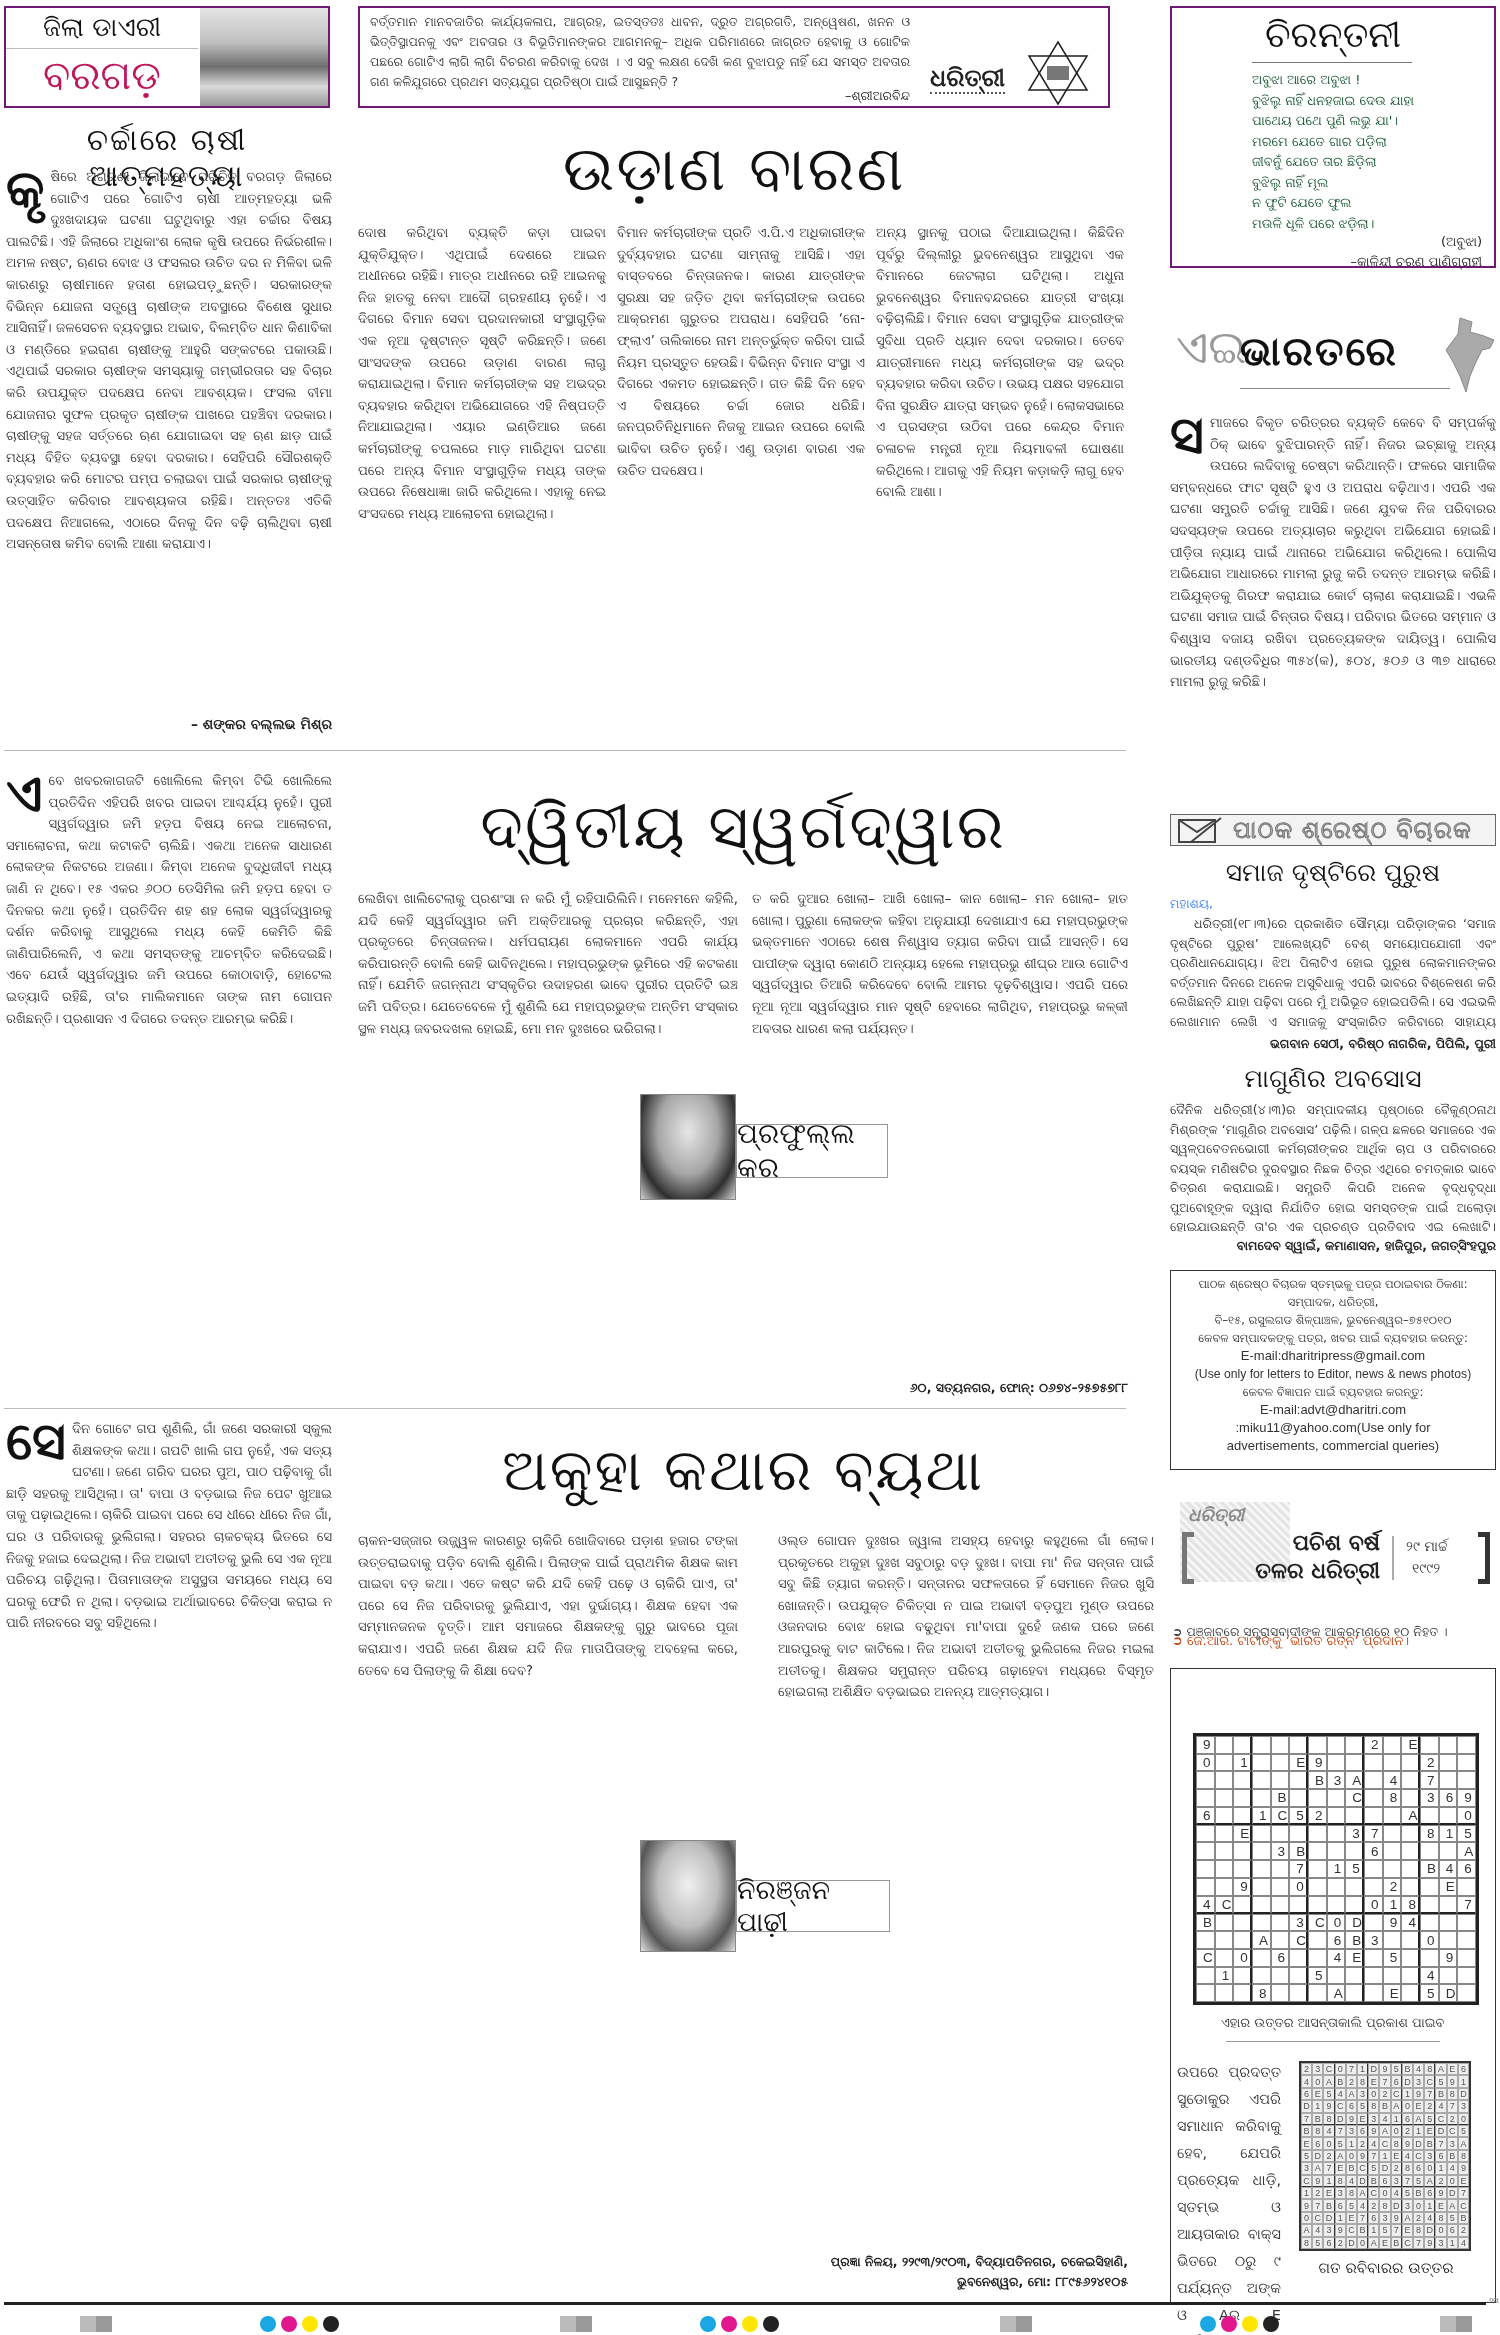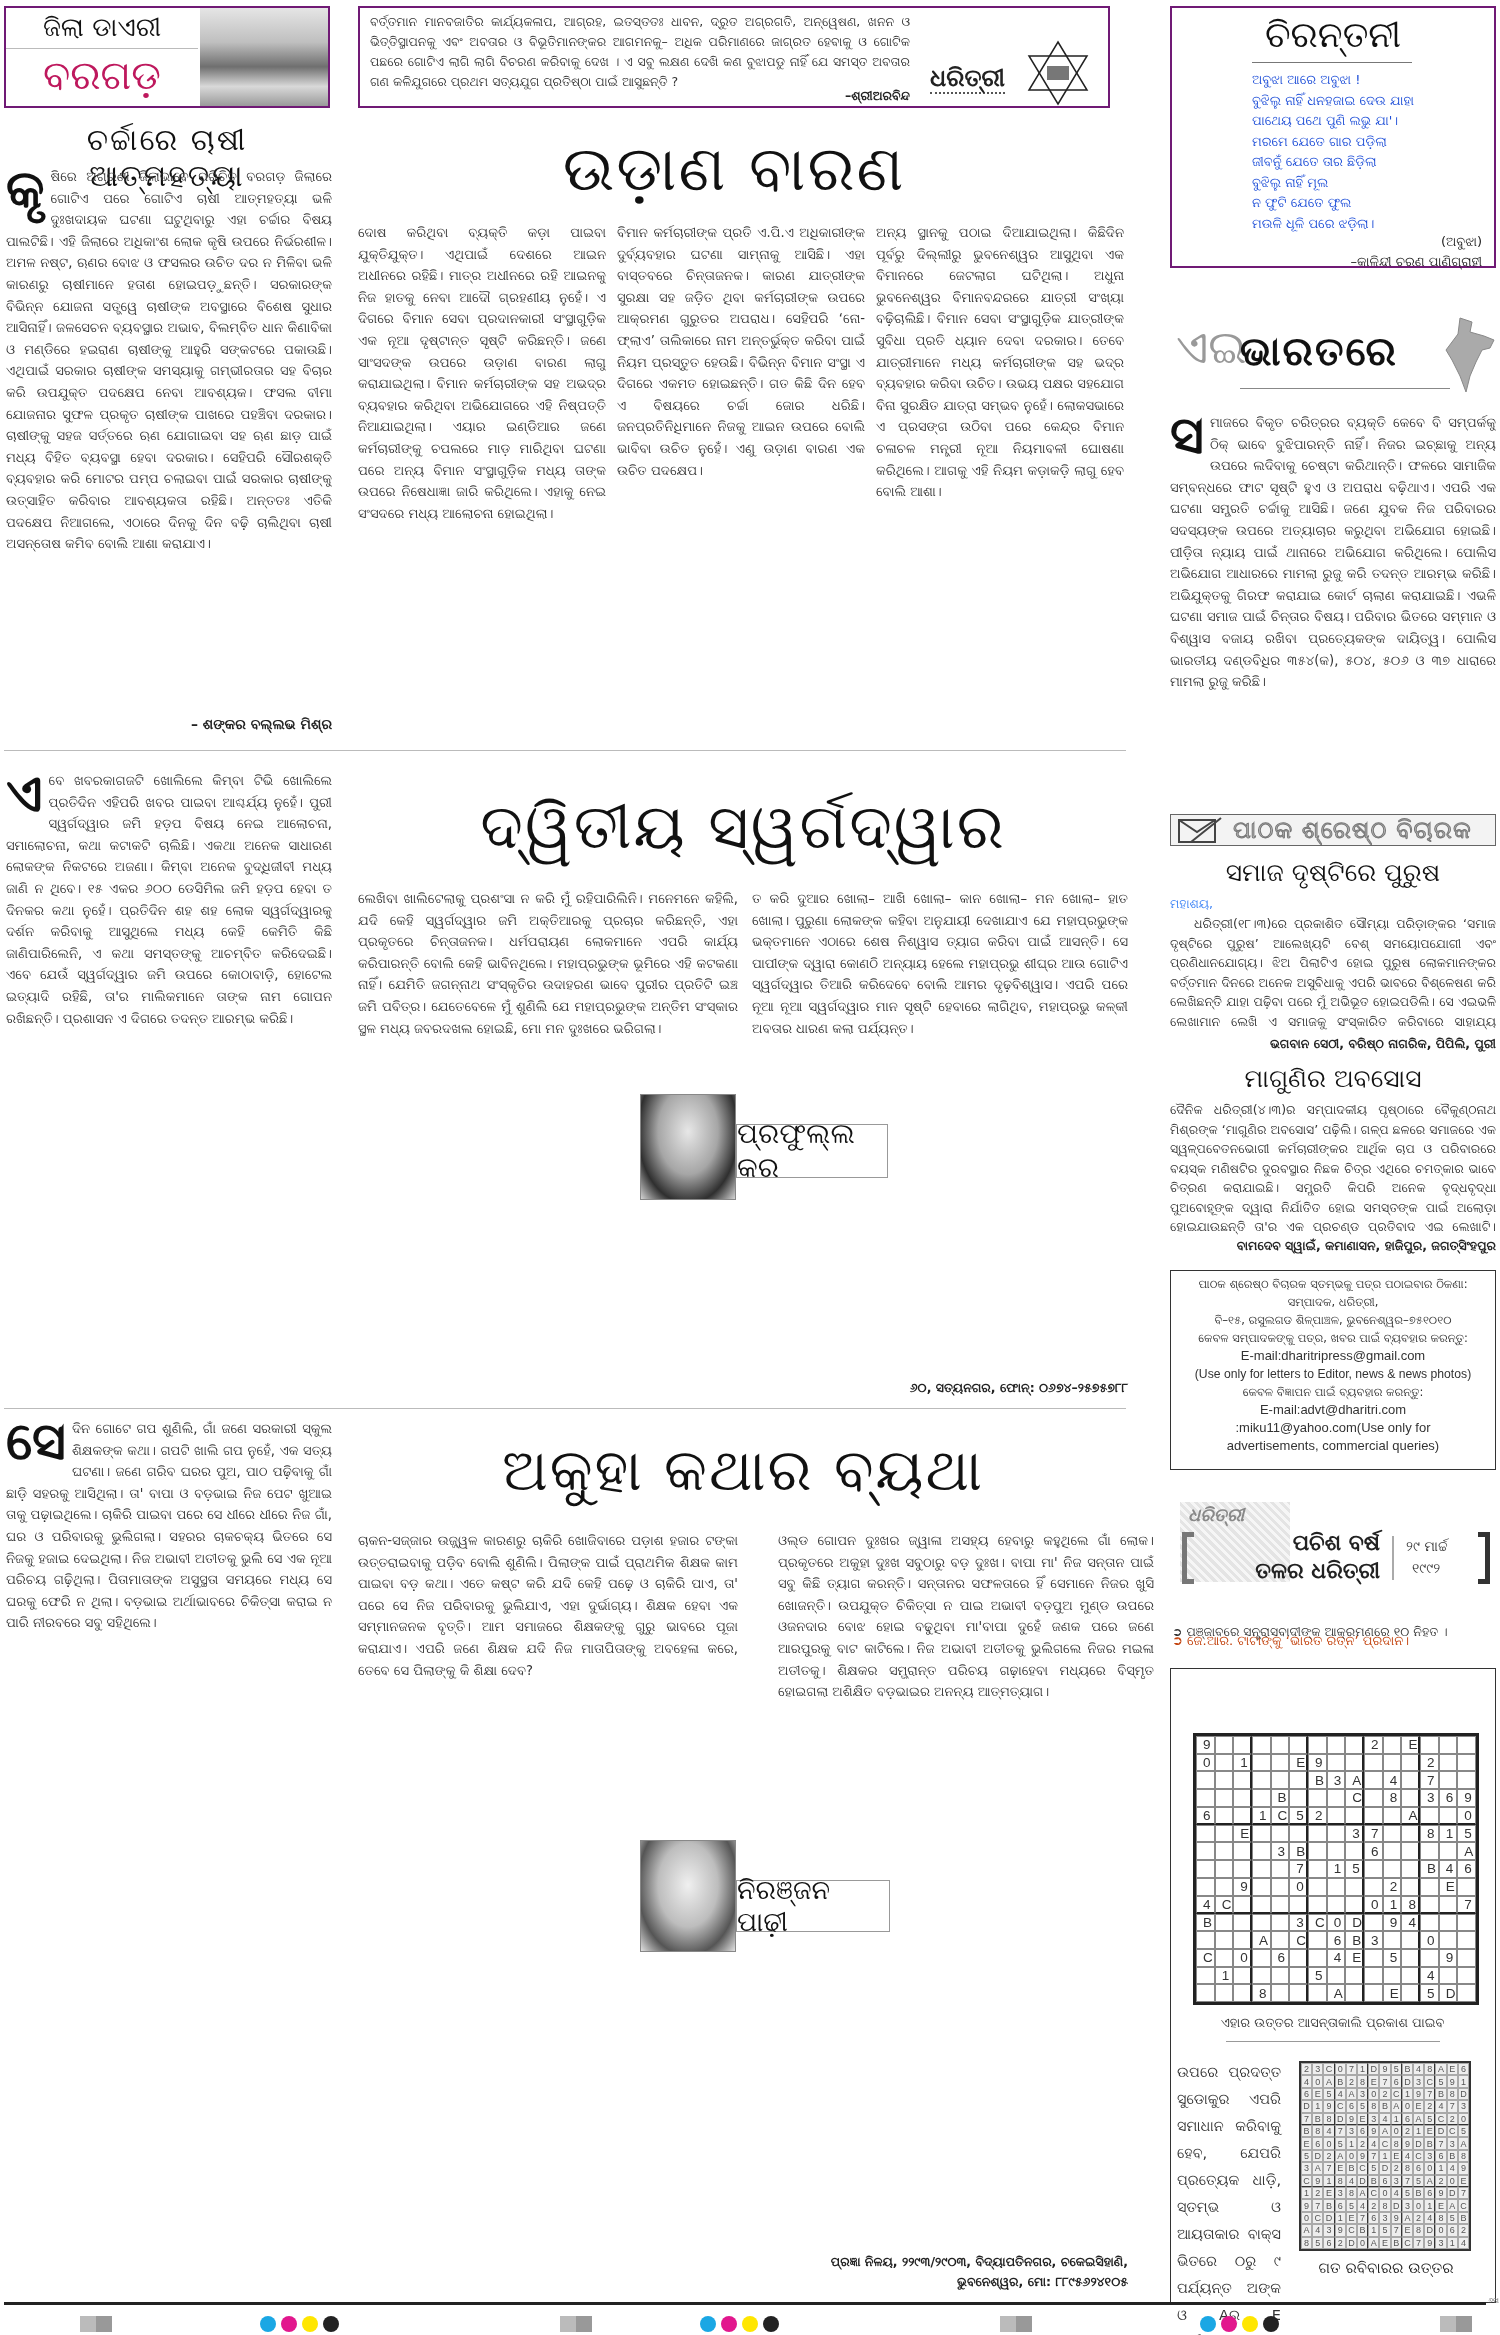--- a/index.html
+++ b/index.html
@@ -32,21 +32,21 @@
   <div class="photo" style="left:194px;top:0;width:128px;height:98px;background:linear-gradient(180deg,#e5e5e5 0%,#bfbfbf 35%,#6f6f6f 60%,#d9d9d9 80%,#9a9a9a 100%);border:none"></div>
 </div>
 <div class="headline" style="position:absolute;left:4px;top:122px;width:326px;font-size:30px">ଚର୍ଚ୍ଚାରେ ଚାଷୀ ଆତ୍ମହତ୍ୟା</div>
 <div class="col" style="left:6px;top:166px;width:326px;height:560px">
   <p><span class="dropcap">କୃ</span><span>ଷିରେ ଅଗ୍ରଣୀ ଜିଲାଭାବେ ପରିଚିତ ବରଗଡ଼ ଜିଲାରେ ଗୋଟିଏ ପରେ ଗୋଟିଏ ଚାଷୀ ଆତ୍ମହତ୍ୟା ଭଳି ଦୁଃଖଦାୟକ ଘଟଣା ଘଟୁଥିବାରୁ ଏହା ଚର୍ଚ୍ଚାର ବିଷୟ ପାଲଟିଛି। ଏହି ଜିଲାରେ ଅଧିକାଂଶ ଲୋକ କୃଷି ଉପରେ ନିର୍ଭରଶୀଳ। ଅମଳ ନଷ୍ଟ, ଋଣର ବୋଝ ଓ ଫସଲର ଉଚିତ ଦର ନ ମିଳିବା ଭଳି କାରଣରୁ ଚାଷୀମାନେ ହତାଶ ହୋଇପଡ଼ୁଛନ୍ତି। ସରକାରଙ୍କ ବିଭିନ୍ନ ଯୋଜନା ସତ୍ତ୍ୱେ ଚାଷୀଙ୍କ ଅବସ୍ଥାରେ ବିଶେଷ ସୁଧାର ଆସିନାହିଁ। ଜଳସେଚନ ବ୍ୟବସ୍ଥାର ଅଭାବ, ବିଲମ୍ବିତ ଧାନ କିଣାବିକା ଓ ମଣ୍ଡିରେ ହଇରାଣ ଚାଷୀଙ୍କୁ ଆହୁରି ସଙ୍କଟରେ ପକାଉଛି। ଏଥିପାଇଁ ସରକାର ଚାଷୀଙ୍କ ସମସ୍ୟାକୁ ଗମ୍ଭୀରତାର ସହ ବିଚାର କରି ଉପଯୁକ୍ତ ପଦକ୍ଷେପ ନେବା ଆବଶ୍ୟକ। ଫସଲ ବୀମା ଯୋଜନାର ସୁଫଳ ପ୍ରକୃତ ଚାଷୀଙ୍କ ପାଖରେ ପହଞ୍ଚିବା ଦରକାର। ଚାଷୀଙ୍କୁ ସହଜ ସର୍ତ୍ତରେ ଋଣ ଯୋଗାଇବା ସହ ଋଣ ଛାଡ଼ ପାଇଁ ମଧ୍ୟ ବିହିତ ବ୍ୟବସ୍ଥା ହେବା ଦରକାର। ସେହିପରି ସୌରଶକ୍ତି ବ୍ୟବହାର କରି ମୋଟର ପମ୍ପ ଚଲାଇବା ପାଇଁ ସରକାର ଚାଷୀଙ୍କୁ ଉତ୍ସାହିତ କରିବାର ଆବଶ୍ୟକତା ରହିଛି। ଅନ୍ତତଃ ଏତିକି ପଦକ୍ଷେପ ନିଆଗଲେ, ଏଠାରେ ଦିନକୁ ଦିନ ବଢ଼ି ଚାଲିଥିବା ଚାଷୀ ଅସନ୍ତୋଷ କମିବ ବୋଲି ଆଶା କରାଯାଏ।</span></p>
 </div>
 <div class="sig" style="position:absolute;left:6px;top:716px;width:326px">– ଶଙ୍କର ବଲ୍ଲଭ ମିଶ୍ର</div>
 
 <div class="box" style="left:358px;top:6px;width:752px;height:102px">
   <div style="position:absolute;left:10px;top:4px;width:540px;font-size:12.5px;line-height:20px;color:#333;text-align:justify">ବର୍ତ୍ତମାନ ମାନବଜାତିର କାର୍ଯ୍ୟକଳାପ, ଆଗ୍ରହ, ଇତସ୍ତତଃ ଧାବନ, ଦ୍ରୁତ ଅଗ୍ରଗତି, ଅନ୍ୱେଷଣ, ଖନନ ଓ ଭିତ୍ତିସ୍ଥାପନକୁ ଏବଂ ଅବତାର ଓ ବିଭୂତିମାନଙ୍କର ଆଗମନକୁ– ଅଧିକ ପରିମାଣରେ ଜାଗ୍ରତ ହେବାକୁ ଓ ଗୋଟିକ ପଛରେ ଗୋଟିଏ ଲାଗି ଲାଗି ବିଚରଣ କରିବାକୁ ଦେଖ । ଏ ସବୁ ଲକ୍ଷଣ ଦେଖି କଣ ବୁଝାପଡୁ ନାହିଁ ଯେ ସମସ୍ତ ଅବତାର ଗଣ କଳିଯୁଗରେ ପ୍ରଥମ ସତ୍ୟଯୁଗ ପ୍ରତିଷ୍ଠା ପାଇଁ ଆସୁଛନ୍ତି ?</div>
-  <div style="position:absolute;left:400px;top:80px;width:150px;text-align:right;font-size:12.5px;font-weight:bold">–ଶ୍ରୀଅରବିନ୍ଦ</div>
+  <div style="position:absolute;left:400px;top:80px;width:150px;text-align:right;font-size:12.5px;font-weight:normal">–ଶ୍ରୀଅରବିନ୍ଦ</div>
   <div style="position:absolute;left:570px;top:56px;font-size:24px;font-weight:bold;color:#222;border-bottom:2px dotted #555">ଧରିତ୍ରୀ</div>
   <svg style="position:absolute;left:665px;top:30px" width="66" height="70" viewBox="0 0 66 70">
     <polygon points="33,4 62,52 4,52" fill="none" stroke="#222" stroke-width="1.5"></polygon>
     <polygon points="33,66 62,18 4,18" fill="none" stroke="#222" stroke-width="1.5"></polygon>
     <rect x="22" y="28" width="22" height="14" fill="#777"></rect>
   </svg>
 </div>
 
 <div class="headline" style="position:absolute;left:358px;top:132px;width:752px;font-size:62px">ଉଡ଼ାଣ ବାରଣ</div>
 <div class="col" style="left:358px;top:222px;width:248px;height:522px">
@@ -55,21 +55,21 @@
 <div class="col" style="left:617px;top:222px;width:248px;height:522px">
     <p>ବିମାନ କର୍ମଚାରୀଙ୍କ ପ୍ରତି ଏ.ପି.ଏ ଅଧିକାରୀଙ୍କ ଦୁର୍ବ୍ୟବହାର ଘଟଣା ସାମ୍ନାକୁ ଆସିଛି। ଏହା ବାସ୍ତବରେ ଚିନ୍ତାଜନକ। କାରଣ ଯାତ୍ରୀଙ୍କ ସୁରକ୍ଷା ସହ ଜଡ଼ିତ ଥିବା କର୍ମଚାରୀଙ୍କ ଉପରେ ଆକ୍ରମଣ ଗୁରୁତର ଅପରାଧ। ସେହିପରି ‘ନୋ-ଫ୍ଲାଏ’ ତାଲିକାରେ ନାମ ଅନ୍ତର୍ଭୁକ୍ତ କରିବା ପାଇଁ ନିୟମ ପ୍ରସ୍ତୁତ ହେଉଛି। ବିଭିନ୍ନ ବିମାନ ସଂସ୍ଥା ଏ ଦିଗରେ ଏକମତ ହୋଇଛନ୍ତି। ଗତ କିଛି ଦିନ ହେବ ଏ ବିଷୟରେ ଚର୍ଚ୍ଚା ଜୋର ଧରିଛି। ଜନପ୍ରତିନିଧିମାନେ ନିଜକୁ ଆଇନ ଉପରେ ବୋଲି ଭାବିବା ଉଚିତ ନୁହେଁ। ଏଣୁ ଉଡ଼ାଣ ବାରଣ ଏକ ଉଚିତ ପଦକ୍ଷେପ।</p>
   </div>
 <div class="col" style="left:876px;top:222px;width:248px;height:522px">
     <p>ଅନ୍ୟ ସ୍ଥାନକୁ ପଠାଇ ଦିଆଯାଇଥିଲା। କିଛିଦିନ ପୂର୍ବରୁ ଦିଲ୍ଲୀରୁ ଭୁବନେଶ୍ୱର ଆସୁଥିବା ଏକ ବିମାନରେ ଜେଟଲାଗ ଘଟିଥିଲା। ଅଧୁନା ଭୁବନେଶ୍ୱର ବିମାନବନ୍ଦରରେ ଯାତ୍ରୀ ସଂଖ୍ୟା ବଢ଼ିଚାଲିଛି। ବିମାନ ସେବା ସଂସ୍ଥାଗୁଡ଼ିକ ଯାତ୍ରୀଙ୍କ ସୁବିଧା ପ୍ରତି ଧ୍ୟାନ ଦେବା ଦରକାର। ତେବେ ଯାତ୍ରୀମାନେ ମଧ୍ୟ କର୍ମଚାରୀଙ୍କ ସହ ଭଦ୍ର ବ୍ୟବହାର କରିବା ଉଚିତ। ଉଭୟ ପକ୍ଷର ସହଯୋଗ ବିନା ସୁରକ୍ଷିତ ଯାତ୍ରା ସମ୍ଭବ ନୁହେଁ। ଲୋକସଭାରେ ଏ ପ୍ରସଙ୍ଗ ଉଠିବା ପରେ କେନ୍ଦ୍ର ବିମାନ ଚଳାଚଳ ମନ୍ତ୍ରୀ ନୂଆ ନିୟମାବଳୀ ଘୋଷଣା କରିଥିଲେ। ଆଗକୁ ଏହି ନିୟମ କଡ଼ାକଡ଼ି ଲାଗୁ ହେବ ବୋଲି ଆଶା।</p>
   </div>
 
 <div class="box" style="left:1170px;top:6px;width:326px;height:262px">
   <div style="position:absolute;left:0;top:6px;width:322px;text-align:center;font-size:36px;color:#111">ଚିରନ୍ତନୀ</div>
   <div class="hr-thin" style="left:80px;top:54px;width:160px;background:#777"></div>
-  <div style="position:absolute;left:80px;top:62px;width:230px;font-size:13px;line-height:20.5px;color:#1d4ed8">
+  <div style="position:absolute;left:80px;top:62px;width:230px;font-size:13px;line-height:20.5px;color:#14532d">
     <div>ଅବୁଝା ଆରେ ଅବୁଝା !</div>
     <div>ବୁଝିଲୁ ନାହିଁ ଧନହଜାଇ ଦେଉ ଯାହା</div>
     <div>ପାଥେୟ ପଥେ ପୁଣି ଲଭୁ ଯା'।</div>
     <div>ମରମେ ଯେତେ ଗାର ପଡ଼ିଲା</div>
     <div>ଜୀବନୁଁ ଯେତେ ତାର ଛିଡ଼ିଲା</div>
     <div>ବୁଝିଲୁ ନାହିଁ ମୂଲ</div>
     <div>ନ ଫୁଟି ଯେତେ ଫୁଲ</div>
     <div>ମଉଳି ଧୂଳି ପରେ ଝଡ଼ିଲା।</div>
   </div>
   <div style="position:absolute;right:12px;top:226px;font-size:13px">(ଅବୁଝା)</div>

